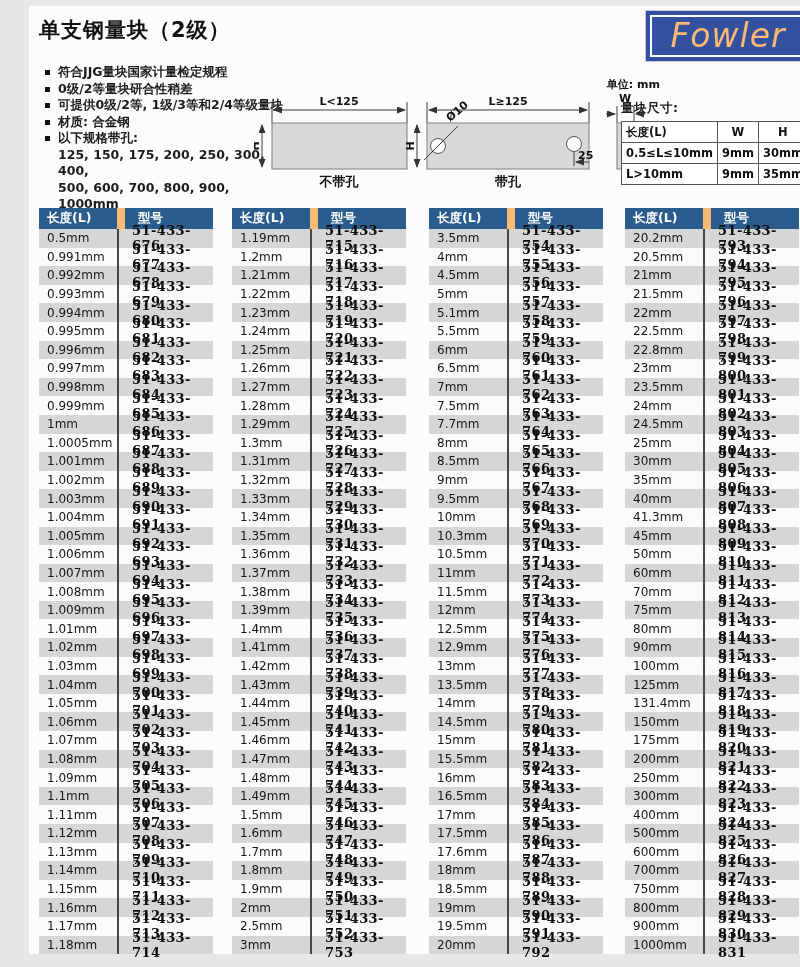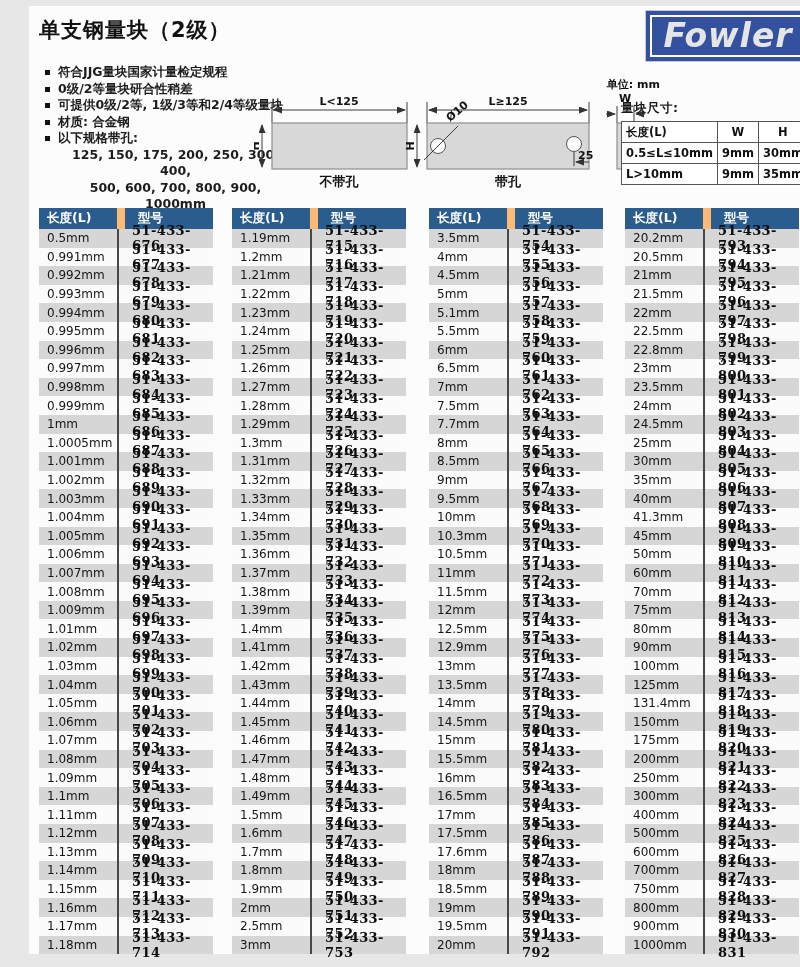--- a/index.html
+++ b/index.html
@@ -22,25 +22,25 @@
   }
   
   .logo {
     position:absolute; left:616px; top:4px; width:166px; height:52px;
     background:var(--logo-blue,#33519e);
     border:1px solid #c2c9da;
     display:flex; align-items:center; justify-content:center;
   }
   .logo-frame { position:absolute; left:4px; top:4px; right:4px; bottom:4px; border:2px solid #fff; }
   .logo-text {
-    font-style:italic; font-weight:bold; color:#e5e5e5; font-size:33px;
+    font-style:italic; font-weight:normal; color:#fdba74; font-size:33px;
     letter-spacing:1px; line-height:1; transform:translateY(-1px);
   }
   
-  .features { position:absolute; left:14px; top:58px; width:250px;text-align:center; }
+  .features { position:absolute; left:14px; top:58px; width:250px; }
   .feature { display:flex; font-size:12.5px; font-weight:bold; line-height:16.5px; color:#1c1c1c; }
   .sq { flex:0 0 5px; width:5px; height:5px; background:#111; margin:6px 8px 0 2px; }
   .sq.empty { background:transparent; }
   
   .diagram-svg { position:absolute; left:225px; top:66px; pointer-events:none; }
   .diagram-svg text { font-family:"DejaVu Sans","Liberation Sans",sans-serif; font-weight:bold; fill:#111; }
   .dlabel { font-size:11px; }
   .dcaption { font-size:13px; }
   .dline { stroke:#3c3c3c; stroke-width:1; }
   .dtick { stroke:#3c3c3c; stroke-width:1; }

